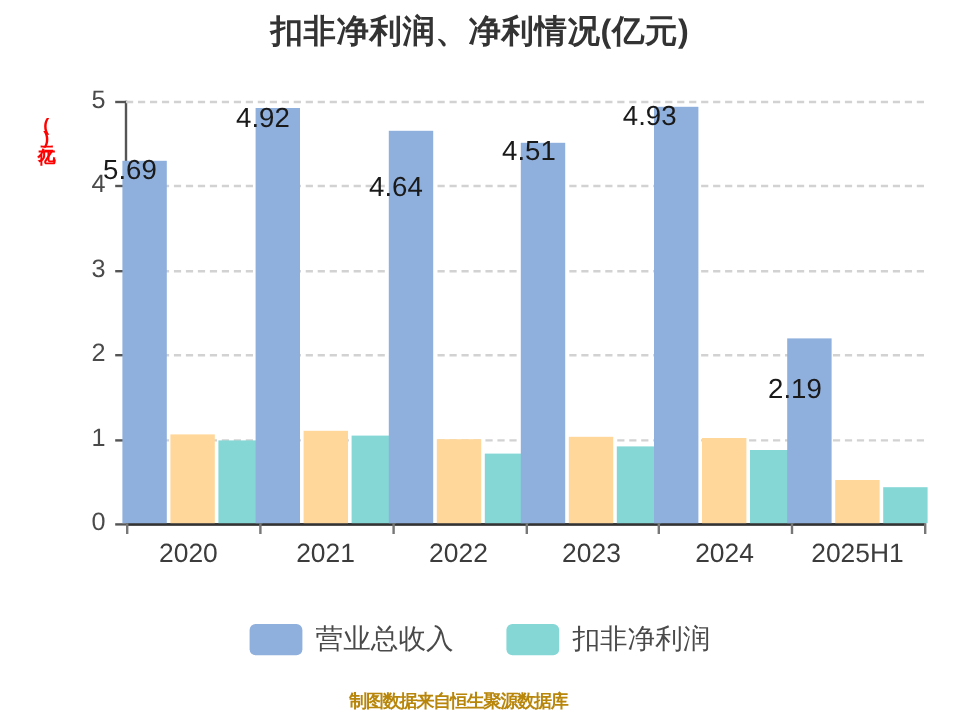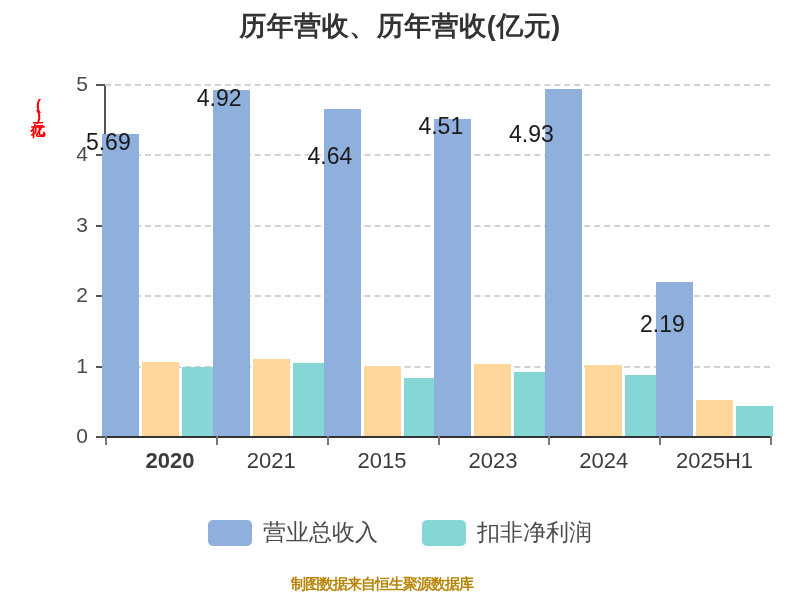--- a/index.html
+++ b/index.html
@@ -180,21 +180,21 @@
     color: #b8860b;
     letter-spacing: -1px;
     white-space: nowrap;
   }
 </style>
 </head>
 <body>
 
 <div id="chart-root">
 
-  <div id="chart-title">历年营收、历年营收(亿元)</div>
+  <div id="chart-title">扣非净利润、净利情况(亿元)</div>
 
   <div id="y-axis-unit">(亿元)</div>
 
   <div id="y-axis-line"></div>
   <div id="x-axis-line"></div>
 
   <div id="y-ticks">
       <div class="y-tick-mark" style="top: 436px;"></div>
       <div class="y-tick-label" style="top: 436px; left: 48px;">0</div>
       <div class="y-tick-mark" style="top: 365.6px;"></div>
@@ -225,35 +225,35 @@
       <div class="bar series-undefined series-deducted" title="扣非净利润 2021: 1.04" style="left: 187.75px; width: 37px; height: 73.216px; background: rgb(133, 215, 214);"></div>
       <div class="bar series-undefined series-revenue" title="营业总收入 2022: 4.64" style="left: 218.583px; width: 37px; height: 326.656px; background: rgb(143, 175, 220);"></div>
       <div class="bar-value-label" style="left: 202.583px; top: 33.344px; margin-top: 39px;">4.64</div>
       <div class="bar series-undefined series-netprofit" title="归母净利润 2022: 1" style="left: 258.583px; width: 37px; height: 70.4px; background: rgb(255, 215, 155);"></div>
       <div class="bar series-undefined series-deducted" title="扣非净利润 2022: 0.82" style="left: 298.583px; width: 37px; height: 57.728px; background: rgb(133, 215, 214);"></div>
       <div class="bar series-undefined series-revenue" title="营业总收入 2023: 4.51" style="left: 329.417px; width: 37px; height: 317.504px; background: rgb(143, 175, 220);"></div>
       <div class="bar-value-label" style="left: 313.417px; top: 42.496px;">4.51</div>
       <div class="bar series-undefined series-netprofit" title="归母净利润 2023: 1.02" style="left: 369.417px; width: 37px; height: 71.808px; background: rgb(255, 215, 155);"></div>
       <div class="bar series-undefined series-deducted" title="扣非净利润 2023: 0.91" style="left: 409.417px; width: 37px; height: 64.064px; background: rgb(133, 215, 214);"></div>
       <div class="bar series-undefined series-revenue" title="营业总收入 2024: 4.93" style="left: 440.25px; width: 37px; height: 347.072px; background: rgb(143, 175, 220);"></div>
-      <div class="bar-value-label" style="left: 404px; top: 12.928px; margin-top: 37px;">4.93</div>
+      <div class="bar-value-label" style="left: 414px; top: 12.928px;">4.93</div>
       <div class="bar series-undefined series-netprofit" title="归母净利润 2024: 1.01" style="left: 480.25px; width: 37px; height: 71.104px; background: rgb(255, 215, 155);"></div>
       <div class="bar series-undefined series-deducted" title="扣非净利润 2024: 0.86" style="left: 520.25px; width: 37px; height: 60.544px; background: rgb(133, 215, 214);"></div>
       <div class="bar series-undefined series-revenue" title="营业总收入 2025H1: 2.19" style="left: 551.083px; width: 37px; height: 154.176px; background: rgb(143, 175, 220);"></div>
       <div class="bar-value-label" style="left: 535.083px; top: 205.824px; margin-top: 34px;">2.19</div>
       <div class="bar series-undefined series-netprofit" title="归母净利润 2025H1: 0.51" style="left: 591.083px; width: 37px; height: 35.904px; background: rgb(255, 215, 155);"></div>
       <div class="bar series-undefined series-deducted" title="扣非净利润 2025H1: 0.43" style="left: 631.083px; width: 37px; height: 30.272px; background: rgb(133, 215, 214);"></div>
     </div>
   <div id="x-ticks">
       <div class="x-tick-mark" style="left: 105px;"></div>
-      <div class="x-tick-label" style="left: 170px; font-weight: bold;">2020</div>
+      <div class="x-tick-label" style="left: 157px;">2020</div>
       <div class="x-tick-mark" style="left: 215.833px;"></div>
       <div class="x-tick-label" style="left: 271.25px;">2021</div>
       <div class="x-tick-mark" style="left: 326.667px;"></div>
-      <div class="x-tick-label" style="left: 382.083px;">2015</div>
+      <div class="x-tick-label" style="left: 382.083px;">2022</div>
       <div class="x-tick-mark" style="left: 437.5px;"></div>
       <div class="x-tick-label" style="left: 492.917px;">2023</div>
       <div class="x-tick-mark" style="left: 548.333px;"></div>
       <div class="x-tick-label" style="left: 603.75px;">2024</div>
       <div class="x-tick-mark" style="left: 659.167px;"></div>
       <div class="x-tick-label" style="left: 714.583px;">2025H1</div>
       <div class="x-tick-mark" style="left: 770px;"></div>
     </div>
 
   <div id="legend">

